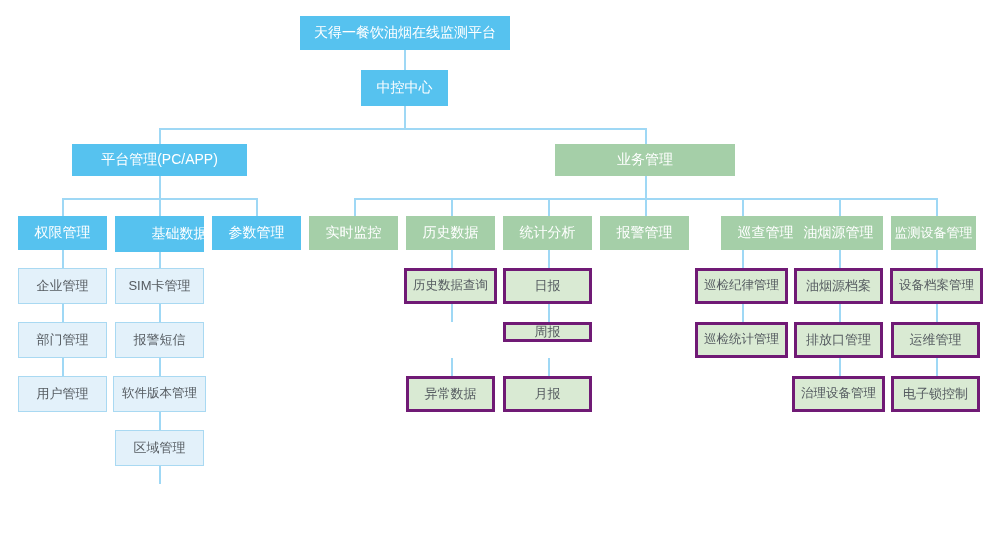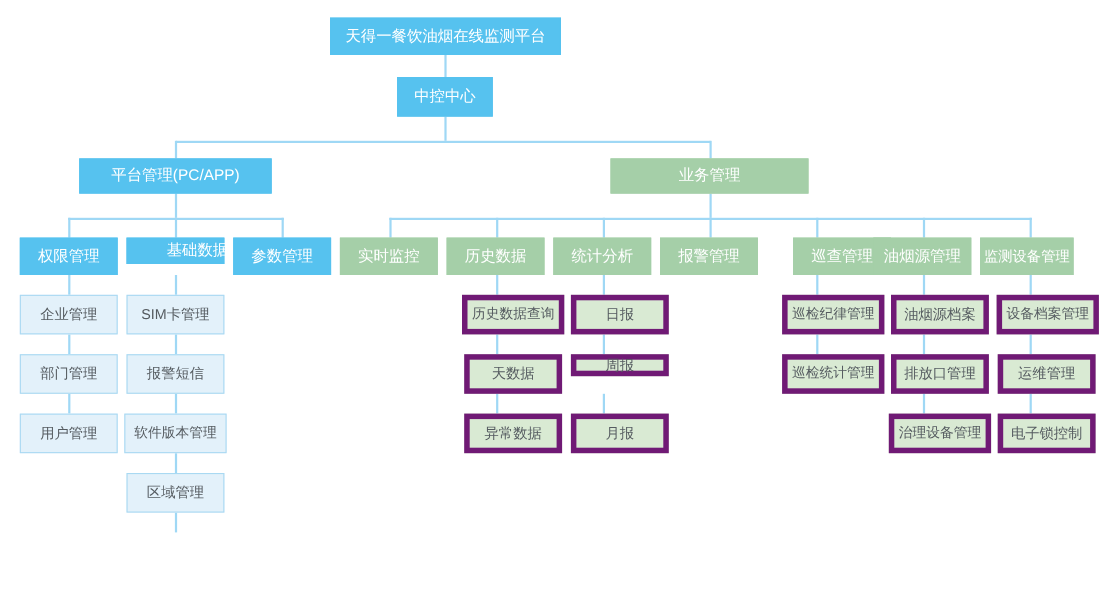--- a/index.html
+++ b/index.html
@@ -39,22 +39,21 @@
     background:#e3f1fa;
     color:#555b60;
     font-size:13px;
     border:1px solid #a9d9f2;
   }
   
   .n-lgreen{
     background:#d9ead3;
     color:#555b60;
     font-size:13px;
-    border:5px solid #701a75;
-    margin-left:16px;
+    border:3px solid #701a75;
   }
   .line{position:absolute;background:#9fd8f5;z-index:1;}
   .vline{width:2px;}
   .hline{height:2px;}
 </style>
 </head>
 <body>
 
 <div id="canvas">
 
@@ -115,41 +114,40 @@
 
   <div class="node n-blue" style="left:300px;top:16px;width:210px;height:34px;">天得一餐饮油烟在线监测平台</div>
 
   <div class="node n-blue" style="left:361px;top:70px;width:87px;height:36px;">中控中心</div>
 
   <div class="node n-blue" style="left:72px;top:144px;width:175px;height:32px;">平台管理(PC/APP)</div>
 
   <div class="node n-green" style="left:555px;top:144px;width:180px;height:32px;">业务管理</div>
 
   <div class="node n-blue" style="left:18px;top:216px;width:89px;height:34px;">权限管理</div>
-  <div class="node n-blue" style="left:115px;top:216px;width:89px;height:24px;padding-left:40px;">基础数据</div>
+  <div class="node n-blue" style="left:115px;top:216px;width:89px;height:36px;padding-left:40px;">基础数据</div>
   <div class="node n-blue" style="left:212px;top:216px;width:89px;height:34px;">参数管理</div>
   <div class="node n-green" style="left:309px;top:216px;width:89px;height:34px;">实时监控</div>
   <div class="node n-green" style="left:406px;top:216px;width:89px;height:34px;">历史数据</div>
   <div class="node n-green" style="left:503px;top:216px;width:89px;height:34px;">统计分析</div>
   <div class="node n-green" style="left:600px;top:216px;width:89px;height:34px;">报警管理</div>
   <div class="node n-green" style="left:697px;top:216px;width:89px;height:34px;margin-left:24px;">巡查管理</div>
   <div class="node n-green" style="left:794px;top:216px;width:89px;height:34px;">油烟源管理</div>
   <div class="node n-green" style="left:891px;top:216px;width:85px;height:34px;font-size:13px;">监测设备管理</div>
 
   <div class="node n-lblue" style="left:18px;top:268px;width:89px;height:36px;">企业管理</div>
   <div class="node n-lblue" style="left:18px;top:322px;width:89px;height:36px;">部门管理</div>
   <div class="node n-lblue" style="left:18px;top:376px;width:89px;height:36px;">用户管理</div>
 
   <div class="node n-lblue" style="left:115px;top:268px;width:89px;height:36px;">SIM卡管理</div>
   <div class="node n-lblue" style="left:115px;top:322px;width:89px;height:36px;">报警短信</div>
   <div class="node n-lblue" style="left:113px;top:376px;width:93px;height:36px;font-size:12.5px;">软件版本管理</div>
   <div class="node n-lblue" style="left:115px;top:430px;width:89px;height:36px;">区域管理</div>
 
   <div class="node n-lgreen" style="left:404px;top:268px;width:93px;height:36px;font-size:12.5px;">历史数据查询</div>
-  <div class="node n-lgreen" style="left:406px;top:322px;width:89px;height:36px;">天数据</div>
   <div class="node n-lgreen" style="left:406px;top:376px;width:89px;height:36px;">异常数据</div>
 
   <div class="node n-lgreen" style="left:503px;top:268px;width:89px;height:36px;text-align:right;">日报</div>
   <div class="node n-lgreen" style="left:503px;top:322px;width:89px;height:20px;">周报</div>
   <div class="node n-lgreen" style="left:503px;top:376px;width:89px;height:36px;">月报</div>
 
   <div class="node n-lgreen" style="left:695px;top:268px;width:93px;height:36px;font-size:12.5px;">巡检纪律管理</div>
   <div class="node n-lgreen" style="left:695px;top:322px;width:93px;height:36px;font-size:12.5px;">巡检统计管理</div>
 
   <div class="node n-lgreen" style="left:794px;top:268px;width:89px;height:36px;">油烟源档案</div>

